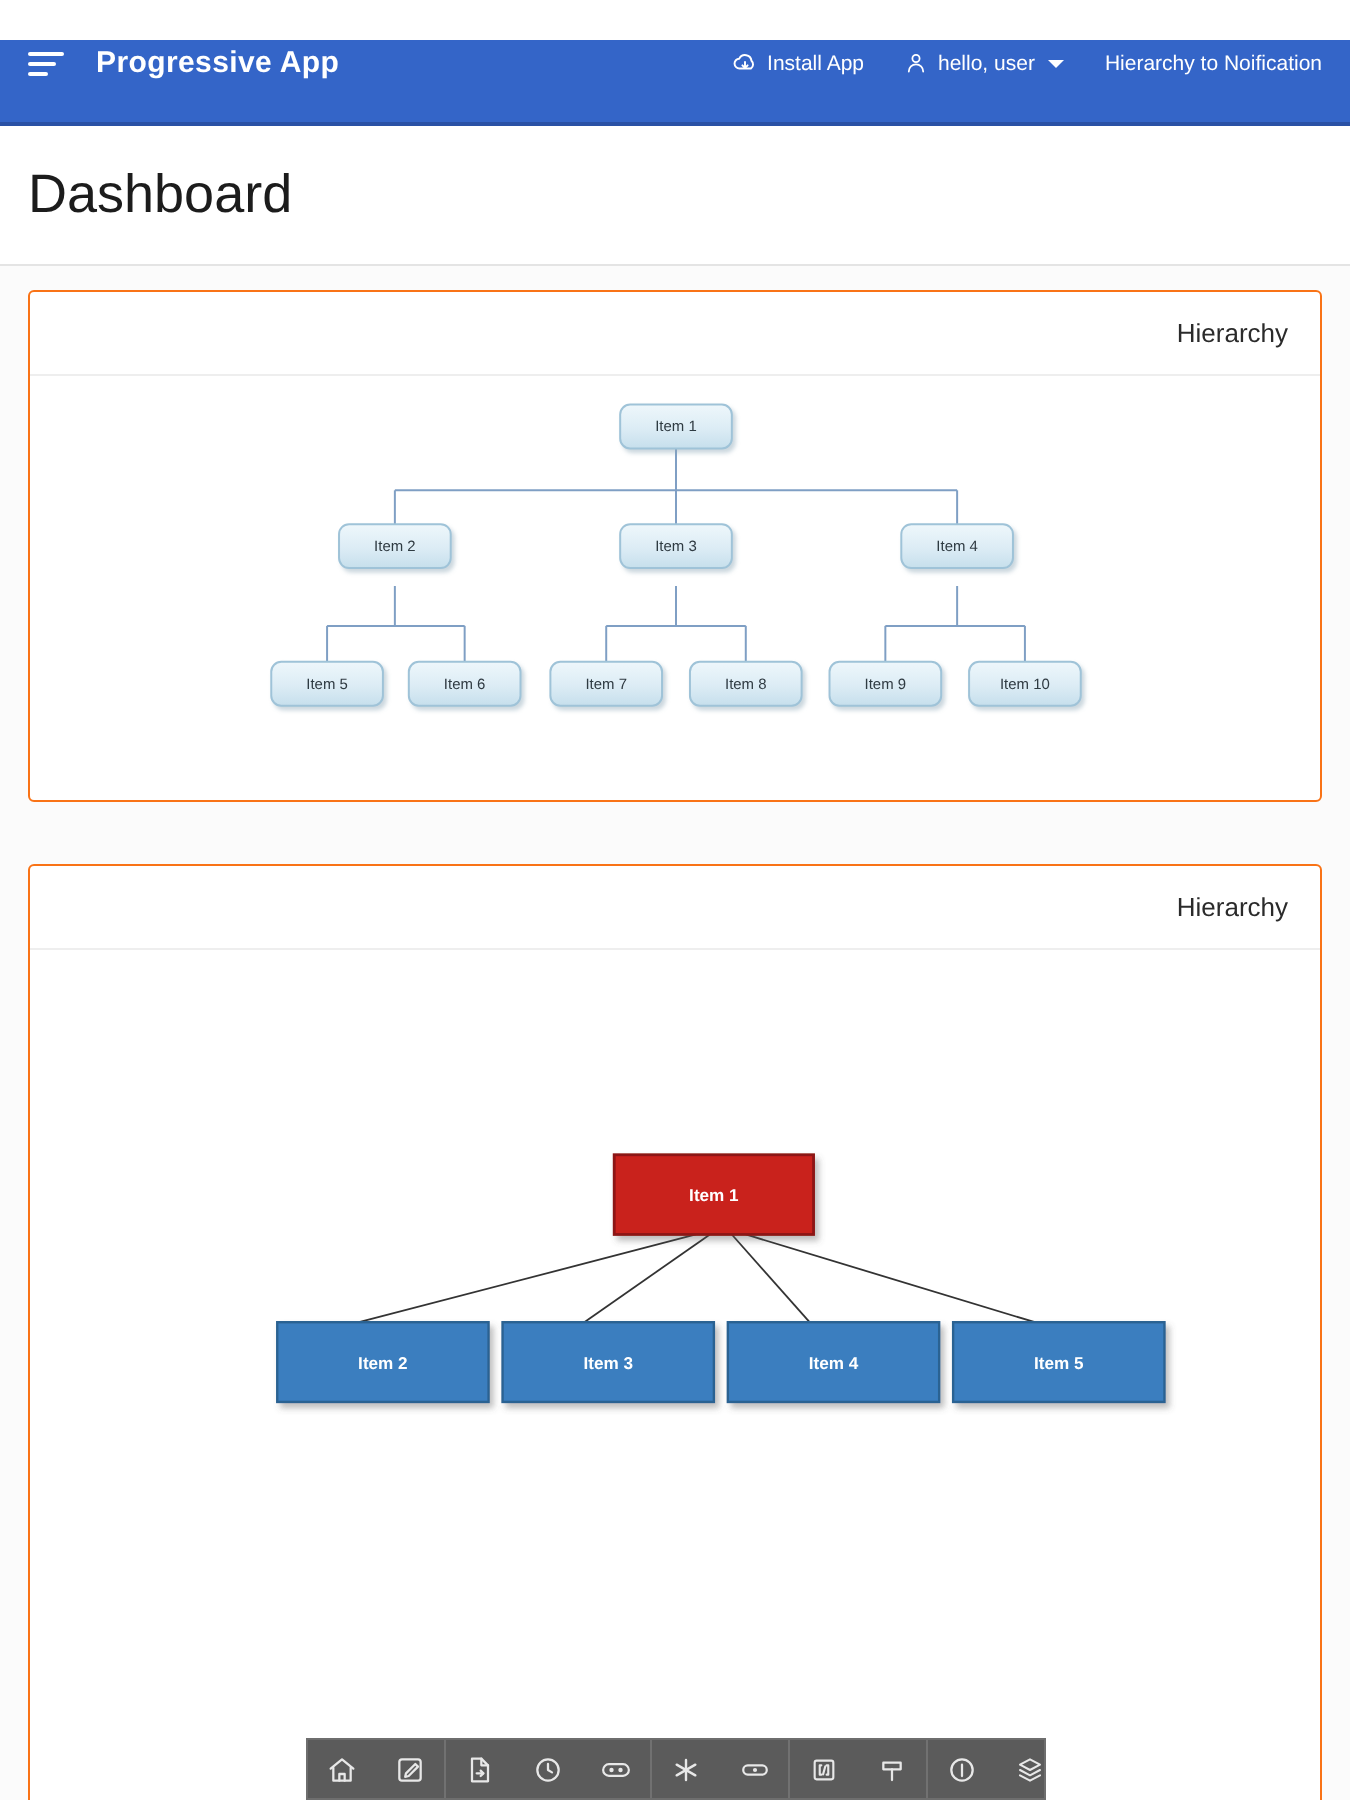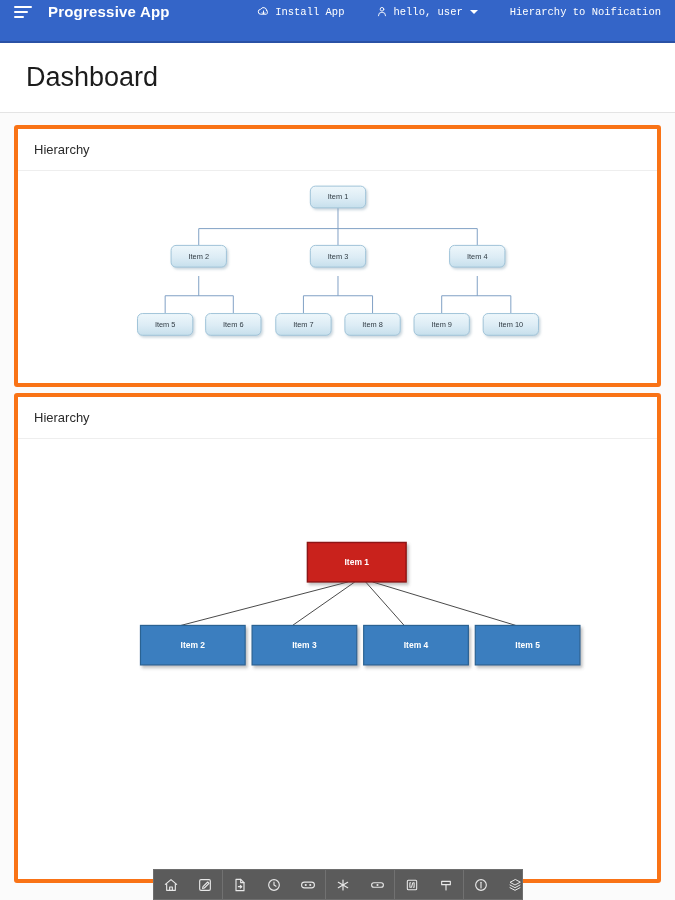--- a/index.html
+++ b/index.html
@@ -16,20 +16,21 @@
   
   .appbar {
     height: 43px;
     background: #3465c8;
     border-bottom: 2px solid #2a51a5;
     display: flex;
     align-items: center;
     padding: 0 14px 18px 14px;
     box-sizing: border-box;
     color: #ffffff;
+    margin-top: 20px;
   }
   .menu-btn {
     width: 20px; height: 20px;
     display: flex; flex-direction: column;
     justify-content: center; gap: 3px;
     cursor: pointer;
     margin-right: 14px;
   }
   .menu-btn i { display: block; height: 2px; background: #fff; border-radius: 1px; }
   .menu-btn i:nth-child(1) { width: 18px; }
@@ -39,22 +40,21 @@
   .brand {
     font-size: 15px;
     font-weight: bold;
     letter-spacing: .2px;
     white-space: nowrap;
   }
   .appbar-right {
     margin-left: auto;
     display: flex;
     align-items: flex-end;
-    gap: 32px;
-    font-family: Liberation Mono, monospace;
+    gap: 20px;
   }
   .bar-item {
     display: flex; align-items: center; gap: 5px;
     font-size: 10.5px;
     white-space: nowrap;
     cursor: pointer;
     color: #fff;
   }
   .bar-item svg { display: block; }
   .chev {
@@ -63,43 +63,44 @@
     border-right: 4px solid transparent;
     border-top: 4px solid #fff;
     margin-left: 2px;
   }
 
   
   .page-title-wrap {
     height: 70px;
     border-bottom: 1px solid #e4e4e4;
     display: flex; align-items: center;
-    padding-left: 26px;
+    padding-left: 14px;
     box-sizing: border-box;
     background: #fff;
   }
   .page-title {
     font-size: 27px;
     color: #1c1c1c;
     font-weight: normal;
     margin: 0;
   }
 
   
   .content {
     padding: 12px 14px 0 14px;
     background: #fbfbfb;
     box-sizing: border-box;
     height: calc(900px - 43px - 70px);
   }
   .card {
     background: #ffffff;
-    border: 4px solid #f97316;
+    border: 1px solid #f97316;
     border-radius: 3px;
-    margin-bottom: 6px;
+    margin-bottom: 31px;
+    text-align: right;
   }
   .card-header {
     padding: 13px 16px;
     border-bottom: 1px solid #eeeeee;
     font-size: 13px;
     color: #2b2b2b;
   }
   .card-body { position: relative; }
   .card-body-1 { height: 212px; }
   .card-body-2 { height: 440px; }

